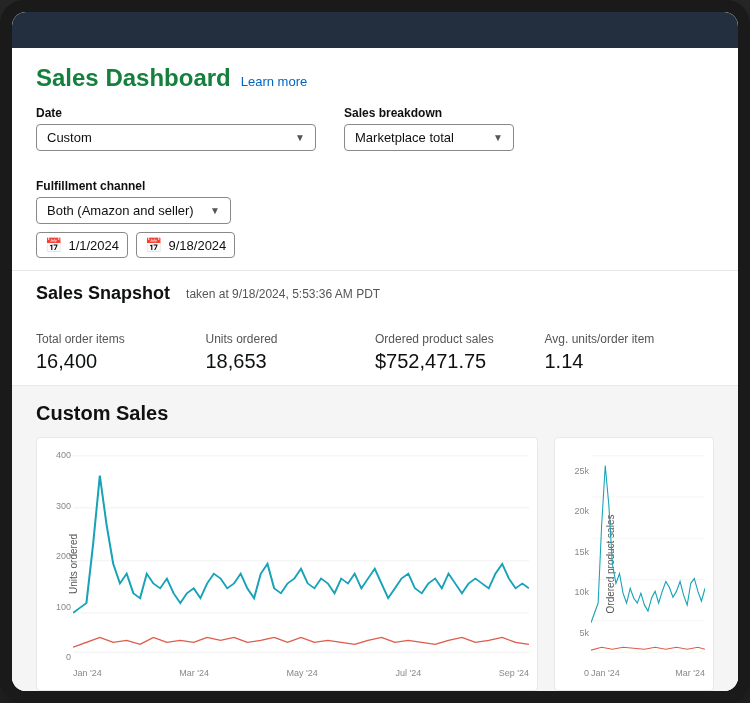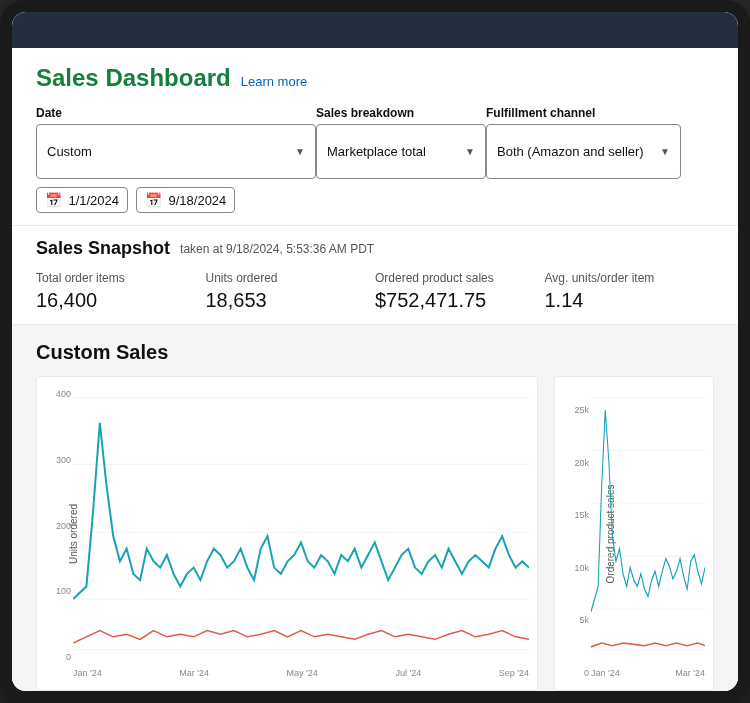--- a/index.html
+++ b/index.html
@@ -59,41 +59,41 @@
       font-weight: 600;
       color: #15803d;
     }
     .learn-more-link {
       font-size: 13px;
       color: #0066c0;
       cursor: pointer;
     }
     .filters-row {
       display: flex;
-      gap: 0;
+      gap: 28px;
       align-items: flex-end;
       flex-wrap: wrap;
     }
     .filter-group {
       display: flex;
       flex-direction: column;
       gap: 4px;
     }
     .filter-label {
       font-size: 12px;
       font-weight: 600;
       color: #0f1111;
     }
     .filter-select {
       display: flex;
       align-items: center;
       background: #fff;
       border: 1px solid #888;
       border-radius: 4px;
-      padding: 19px 10px;
+      padding: 5px 10px;
       font-size: 13px;
       color: #0f1111;
       cursor: pointer;
       min-width: 140px;
       justify-content: space-between;
     }
     .filter-select.wide { min-width: 280px; }
     .filter-select.medium { min-width: 170px; }
     .filter-select.large { min-width: 195px; }
     .chevron { font-size: 10px; color: #555; margin-left: 8px; }
@@ -119,39 +119,40 @@
       font-size: 14px;
     }
     .snapshot-section {
       background: #fff;
       padding: 12px 24px;
       border-bottom: 1px solid #e8e8e8;
     }
     .snapshot-title-row {
       display: flex;
       align-items: center;
-      gap: 10px;
+      gap: 16px;
       margin-bottom: 12px;
     }
     .snapshot-title {
       font-size: 18px;
       font-weight: 600;
       color: #0f1111;
     }
     .snapshot-timestamp {
       font-size: 12px;
       color: #555;
     }
     .metrics-row {
       display: flex;
       gap: 0;
     }
     .metric-item {
       flex: 1;
       padding-right: 16px;
+      margin-top: 16px;
     }
     .metric-label {
       font-size: 12px;
       color: #555;
       margin-bottom: 4px;
     }
     .metric-value {
       font-size: 20px;
       font-weight: 400;
       color: #0f1111;

